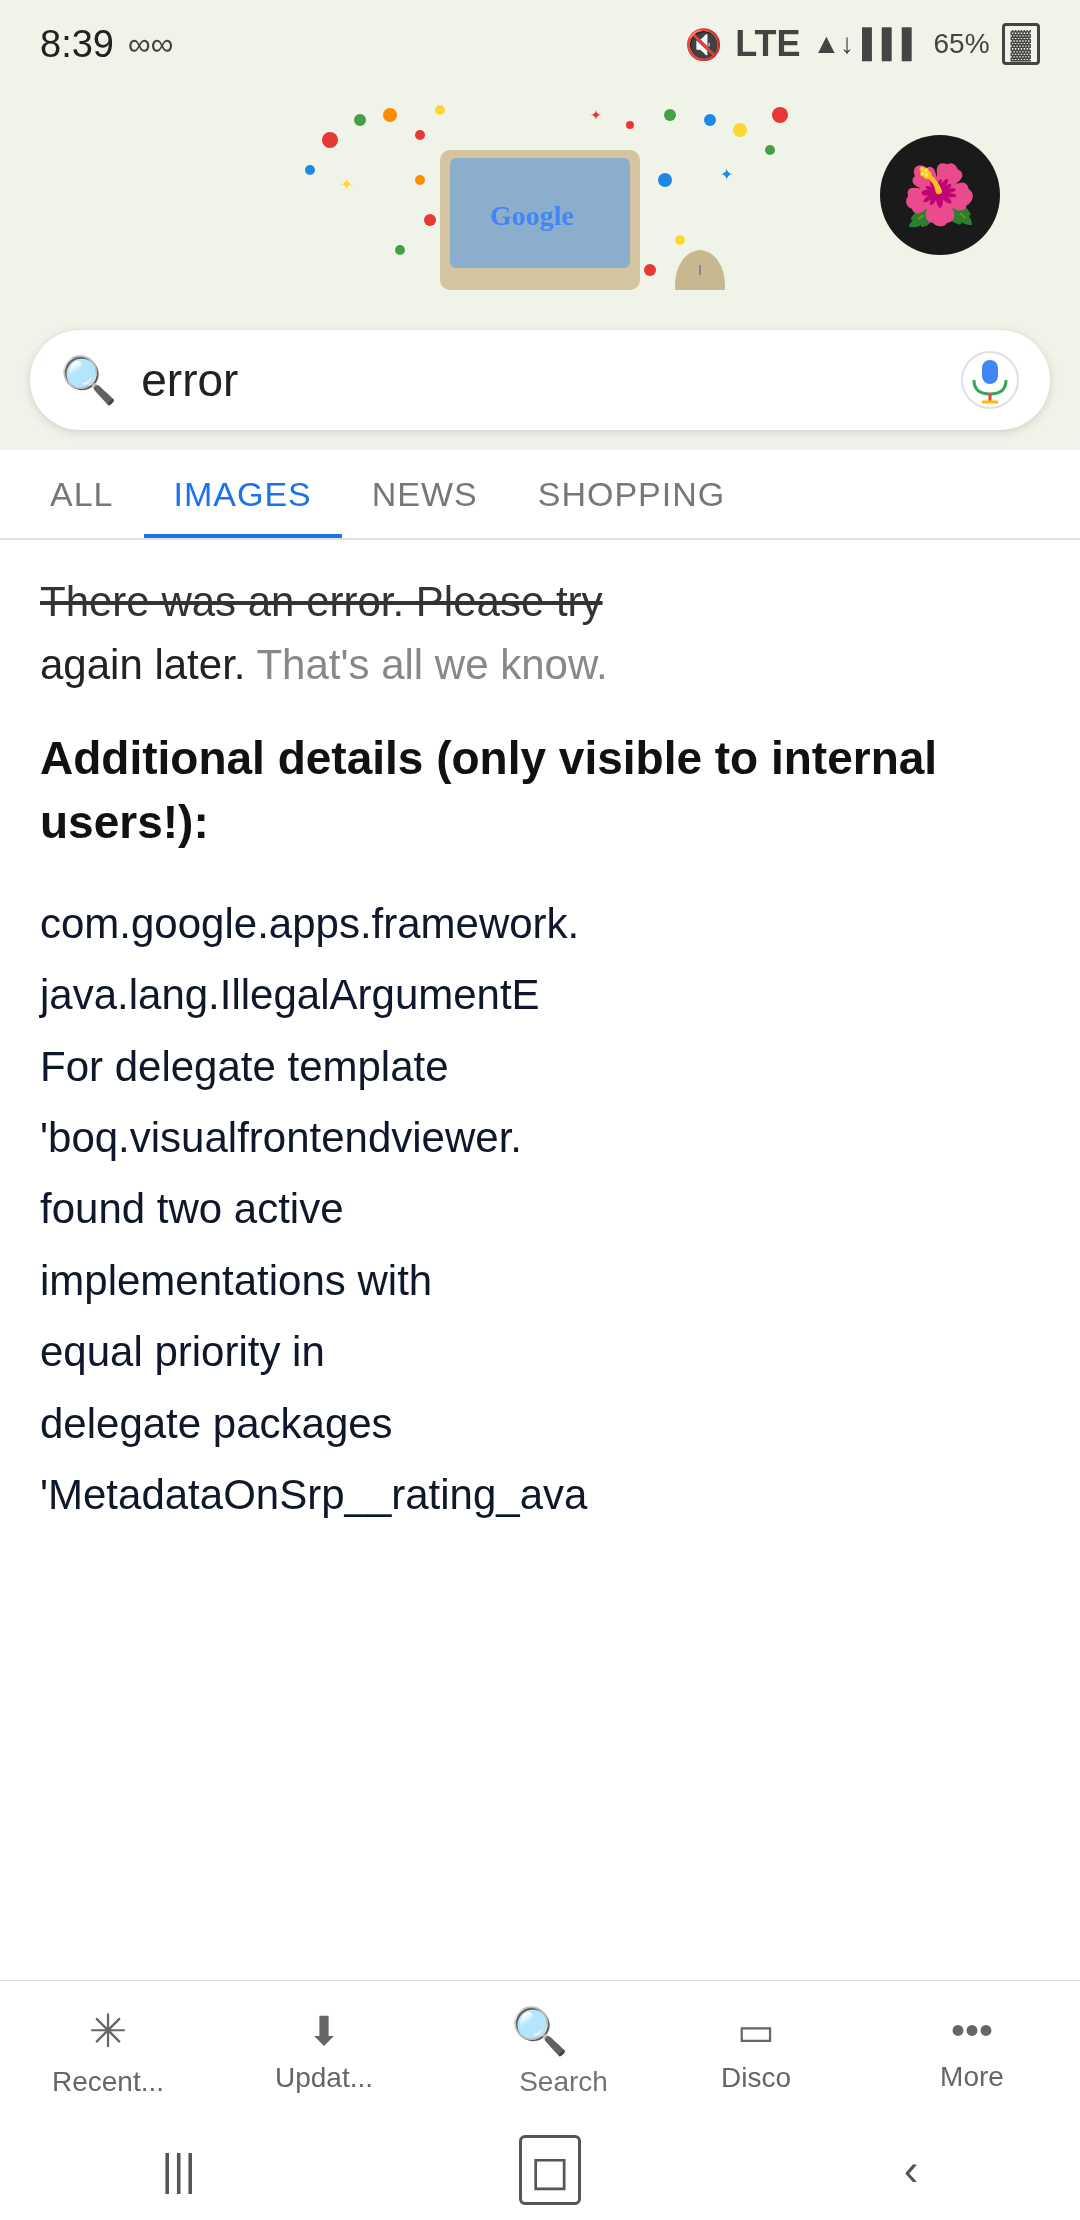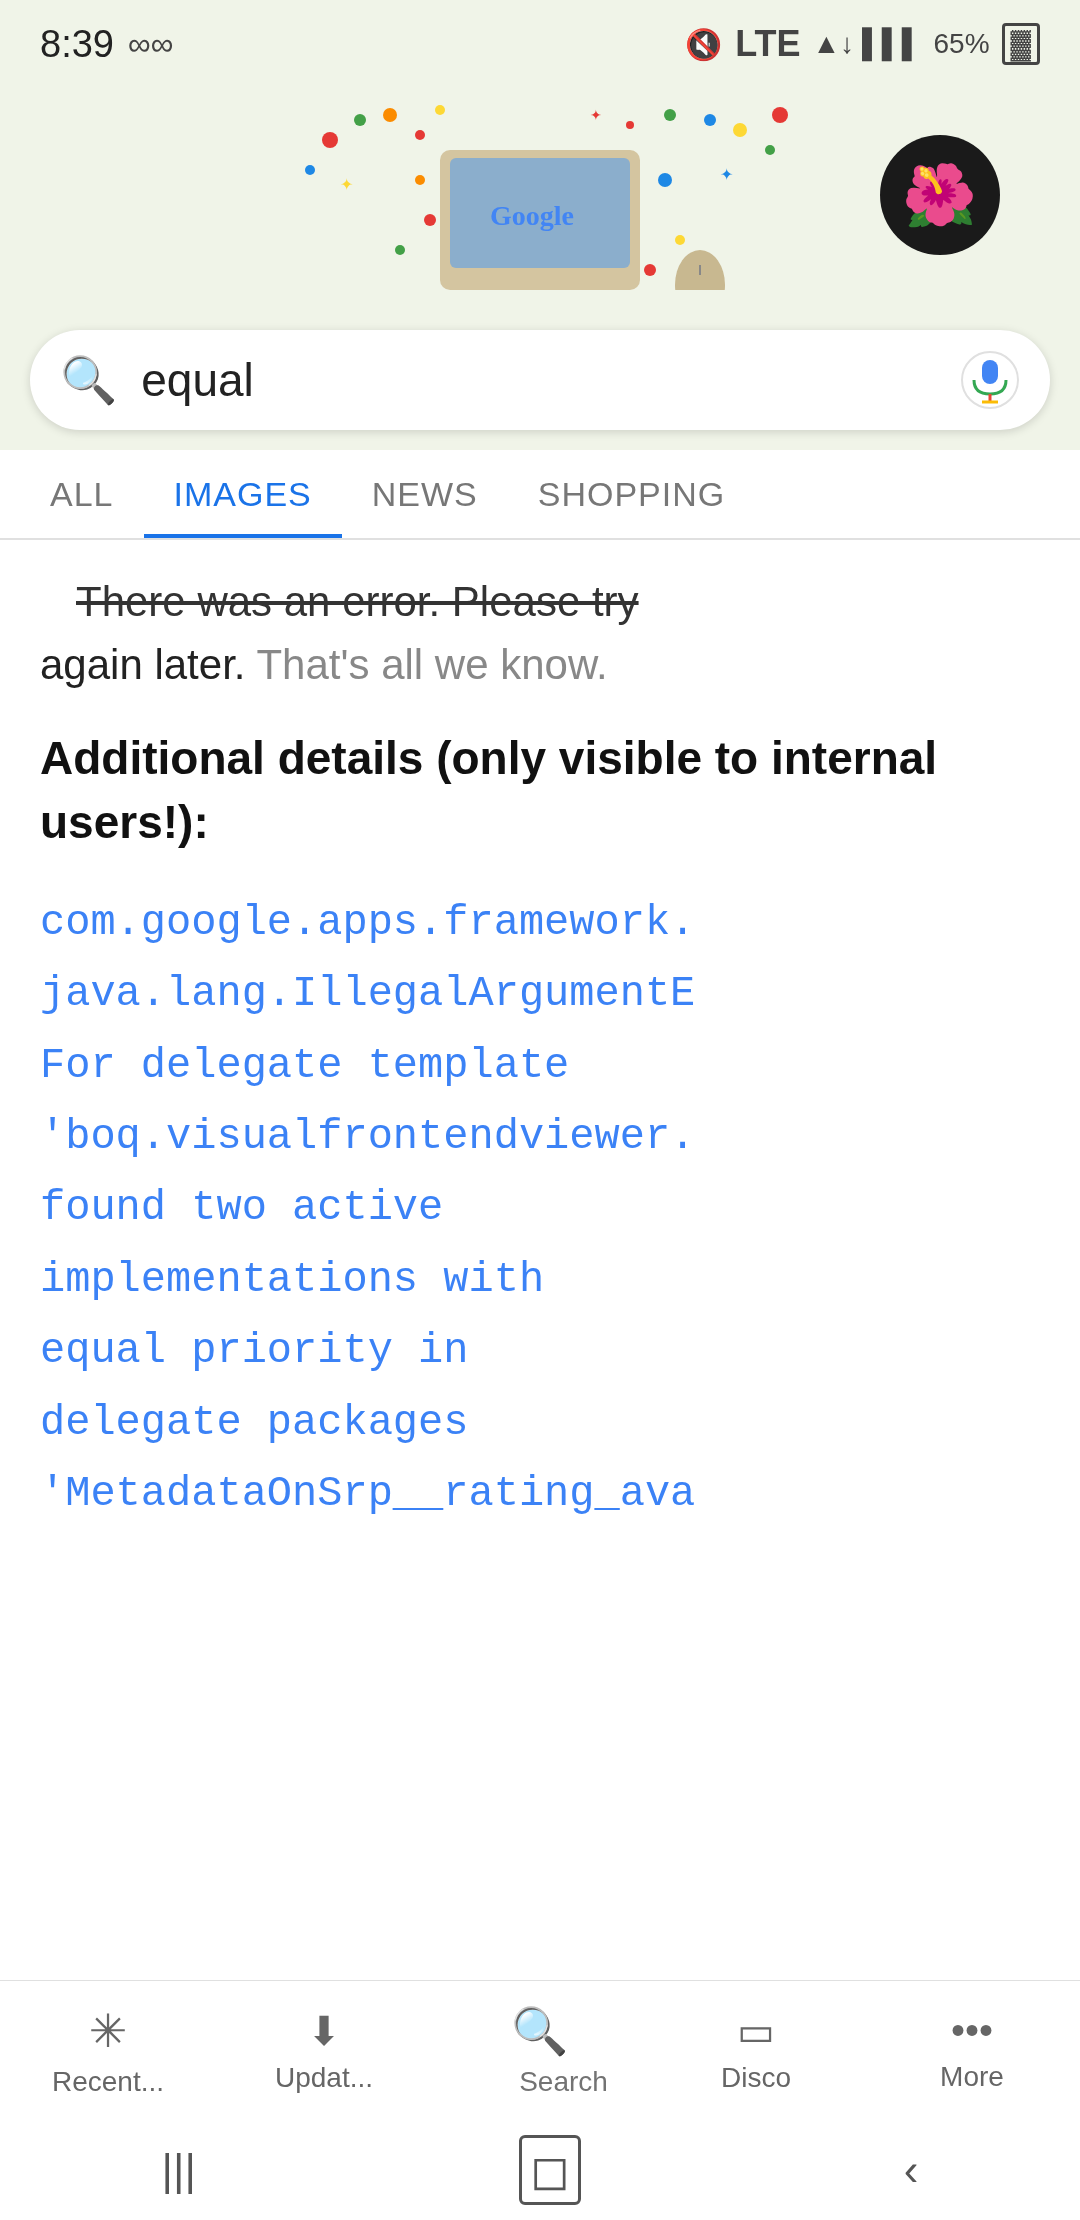--- a/index.html
+++ b/index.html
@@ -158,23 +158,23 @@
 
     .additional-details-heading {
       font-size: 46px;
       font-weight: 700;
       color: #111;
       line-height: 1.4;
       margin-bottom: 33px;
     }
 
     .error-code {
-      font-family: Liberation Mono, monospace;
+      font-family: Liberation Sans, sans-serif;
       font-size: 42px;
-      color: #3b82f6;
+      color: #0f172a;
       line-height: 1.7;
       word-break: break-all;
       white-space: pre-wrap;
     }
 
     
     .bottom-nav {
       position: fixed;
       bottom: 100px;
       left: 0;
@@ -300,41 +300,41 @@
 
     <div class="avatar-circle">
       <span class="avatar-flower">🌺</span>
     </div>
   </div>
 </div>
 
 <div class="search-bar-container">
   <div class="search-bar">
     <span class="search-icon-left">🔍</span>
-    <span class="search-input-text">equal</span>
+    <span class="search-input-text">error</span>
     <svg class="mic-icon" viewBox="0 0 60 60">
       <circle cx="30" cy="30" r="28" fill="none" stroke="#e0e0e0" stroke-width="2"></circle>
       <rect x="22" y="10" width="16" height="24" rx="8" fill="#4285f4"></rect>
       <path d="M14 30 Q14 44 30 44 Q46 44 46 30" fill="none" stroke="#34a853" stroke-width="3"></path>
       <line x1="30" y1="44" x2="30" y2="52" stroke="#ea4335" stroke-width="3"></line>
       <line x1="22" y1="52" x2="38" y2="52" stroke="#fbbc05" stroke-width="3"></line>
     </svg>
   </div>
 </div>
 
 <div class="nav-tabs">
   <div class="nav-tab">ALL</div>
   <div class="nav-tab active">IMAGES</div>
   <div class="nav-tab">NEWS</div>
   <div class="nav-tab">SHOPPING</div>
 </div>
 
 <div class="content-area">
   <p class="error-intro">
-    <span style="text-decoration:line-through; color:#333;margin-left:36px;">There was an error. Please try</span><br>
+    <span style="text-decoration:line-through; color:#333;">There was an error. Please try</span><br>
     <span>again later. </span><span style="color:#888;">That's all we know.</span>
   </p>
 
   <p class="additional-details-heading">Additional details (only visible to internal users!):</p>
 
   <pre class="error-code">com.google.apps.framework.
 java.lang.IllegalArgumentE
 For delegate template
 'boq.visualfrontendviewer.
 found two active

